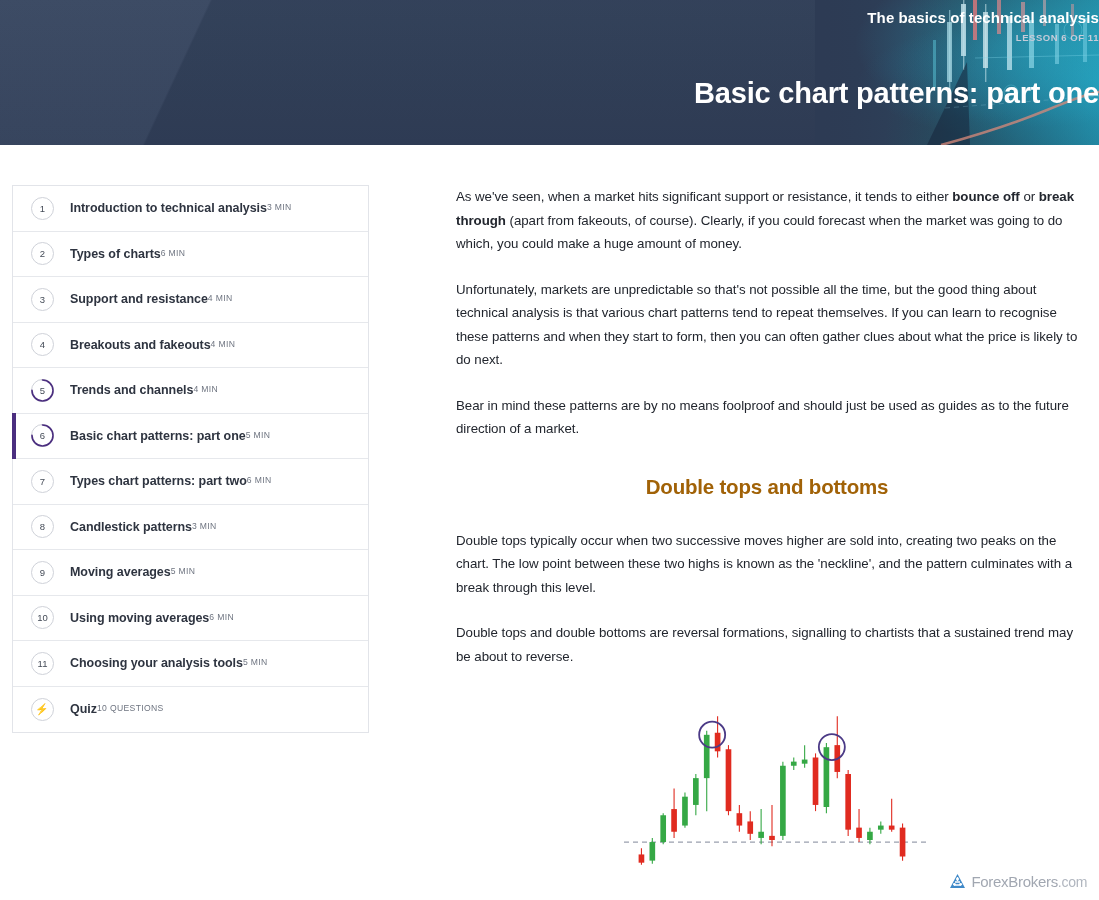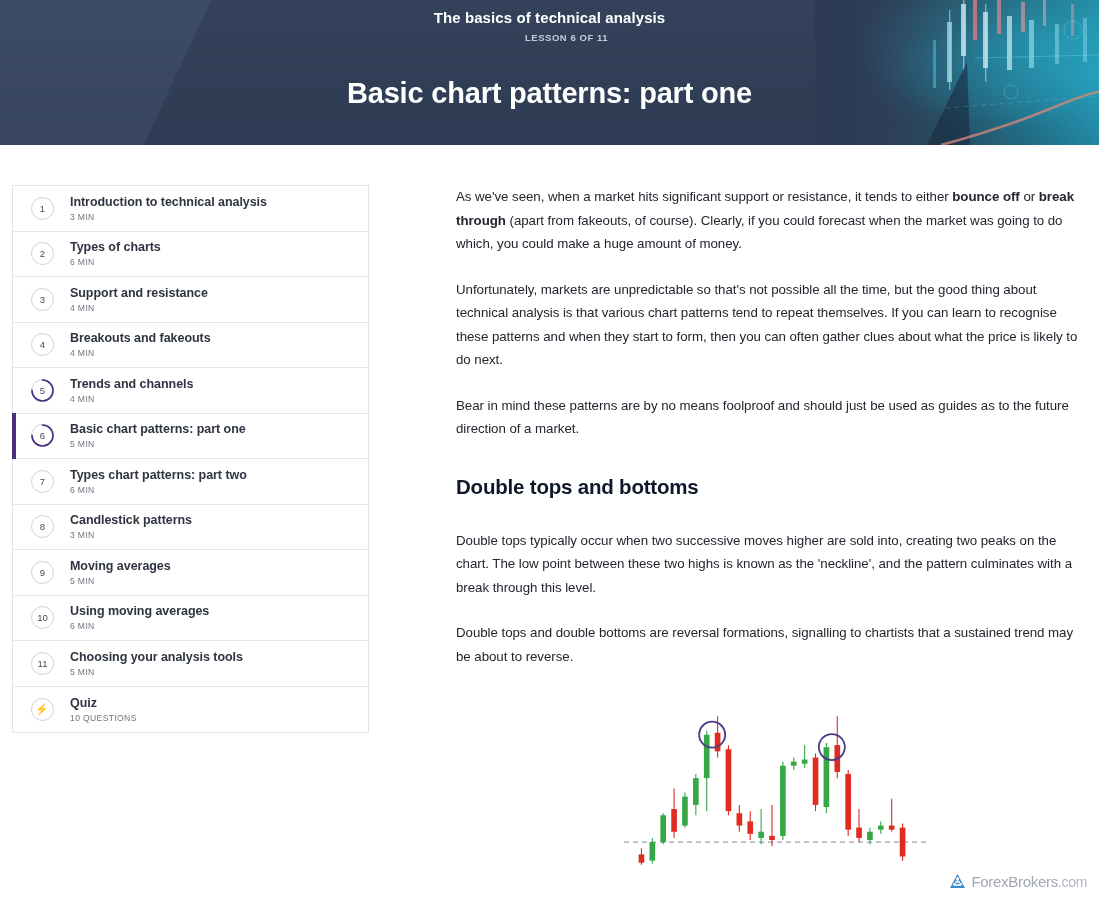--- a/index.html
+++ b/index.html
@@ -36,21 +36,21 @@
     background:
       radial-gradient(ellipse at 78% 30%, rgba(40,170,200,0.55) 0%, rgba(40,170,200,0) 58%),
       radial-gradient(ellipse at 100% 55%, rgba(30,150,190,0.5) 0%, rgba(30,150,190,0) 60%),
       linear-gradient(100deg, #2d3b54 0%, #2d3b54 30%, #274155 48%, #1f5068 70%, #1b6080 100%);
   }
   .header-art svg { position: absolute; inset: 0; }
   .header-center {
     position: absolute;
     left: 0; right: 0; top: 0;
     width: 1099px;
-    text-align: center;
+    text-align: right;
     padding-top: 8px;
     z-index: 5;
   }
   .course-title {
     color: #ffffff;
     font-size: 15px;
     font-weight: bold;
     letter-spacing: 0.1px;
     line-height: 20px;
   }
@@ -122,21 +122,21 @@
     background: #fff;
     margin-right: 16px;
   }
   .badge .ring {
     position: absolute;
     left: -1px; top: -1px;
     width: 23px; height: 23px;
     pointer-events: none;
   }
   .badge.bolt { color: #6b3fa0; font-size: 11px; }
-  .lesson-text { display: flex; flex-direction: column; }
+  .lesson-text { display: flex; }
   .lesson-name {
     font-size: 12.5px;
     font-weight: bold;
     color: #2e3440;
     line-height: 16px;
     letter-spacing: -0.05px;
   }
   .lesson-meta {
     font-size: 8.6px;
     color: #6e7480;
@@ -155,24 +155,24 @@
   }
   .content p {
     font-size: 13.3px;
     line-height: 23.5px;
     color: #22262e;
     margin-bottom: 22px;
     letter-spacing: -0.05px;
   }
   .content p b { font-weight: bold; }
   .section-heading {
-    text-align: left;
+    text-align: center;
     font-size: 20.5px;
     font-weight: bold;
-    color: #0f172a;
+    color: #a16207;
     margin: 34px 0 30px 0;
     letter-spacing: -0.2px;
   }
 
   
   .figure {
     position: relative;
     width: 622px;
     height: 230px;
     margin-top: 30px;

